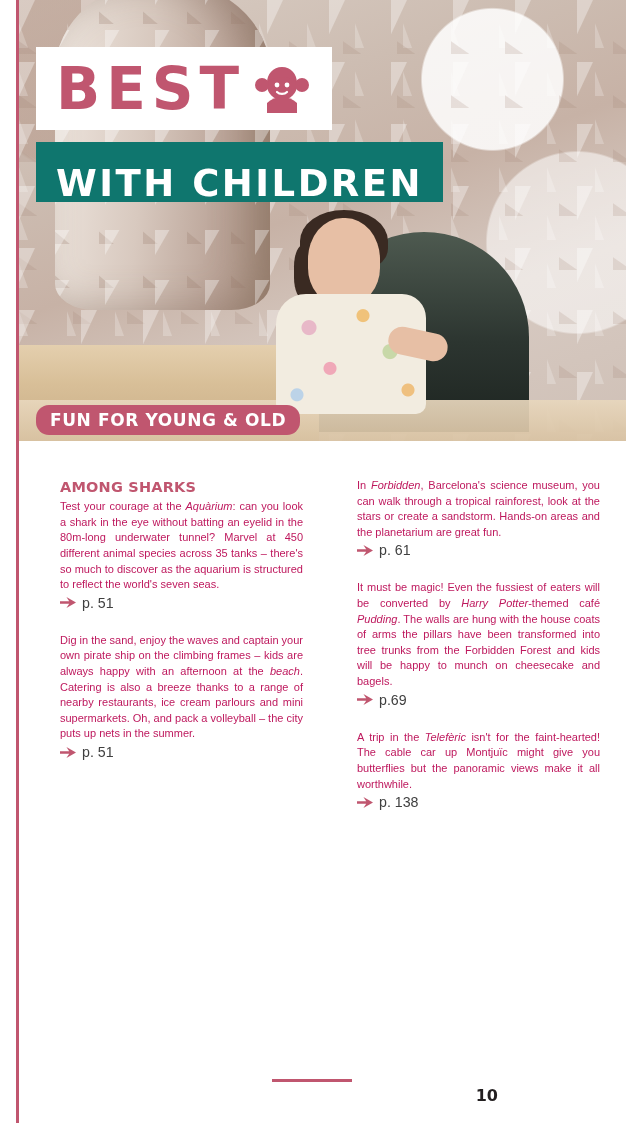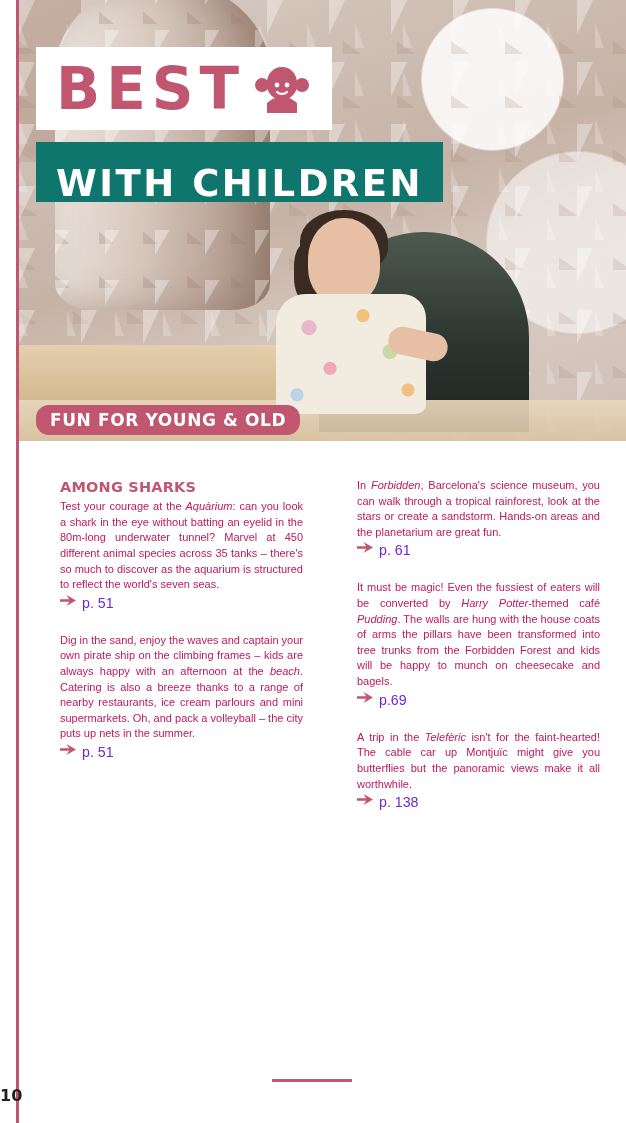--- a/index.html
+++ b/index.html
@@ -271,23 +271,24 @@
     font-size: 11px;
     line-height: 1.42;
     text-align: justify;
     color: #be185d;
   }
   .entry-body em {
     font-style: italic;
   }
   .ref {
     margin-top: 2px;
-    color: #6d28d9;
+    color: #404040;
     font-size: 14.2px;
     display: flex;
+    align-items: center;
     gap: 6px;
   }
   .ref .arrow {
     display: inline-block;
     width: 16px;
     height: 11px;
     flex: 0 0 auto;
   }
 
   
@@ -297,21 +298,21 @@
     top: 1079px;
     width: 80px;
     height: 3px;
     background: #c0566f;
   }
   .page-number {
     position: absolute;
     left: 0;
     top: 1086px;
     width: 498px;
-    text-align: left;
+    text-align: right;
     font-family: "DejaVu Sans", sans-serif;
     font-weight: bold;
     font-size: 16px;
     color: #231f20;
   }
 </style>
 </head>
 <body>
 
 <div class="page">

